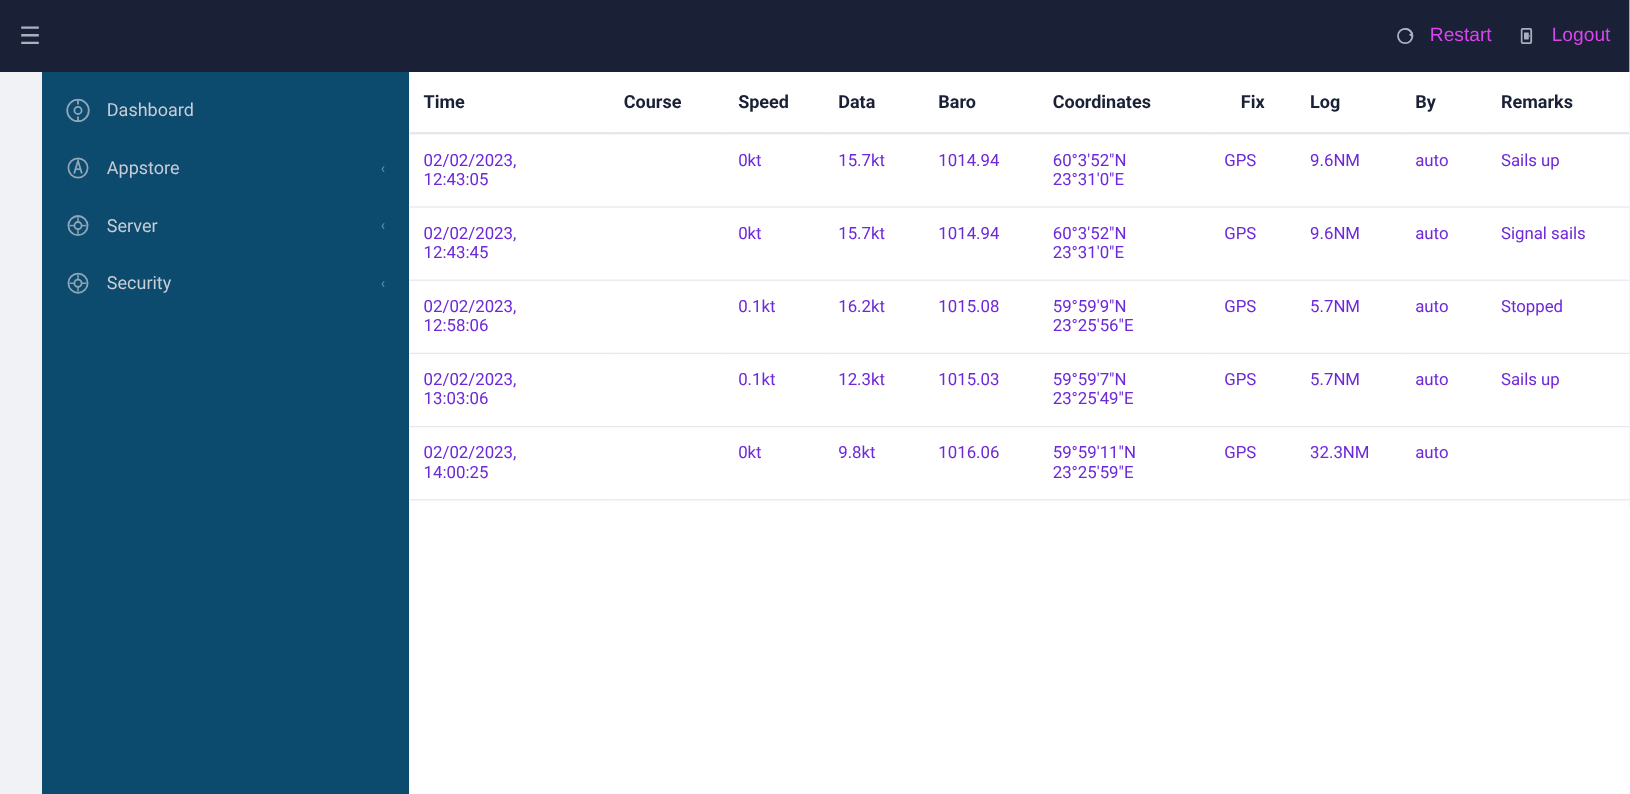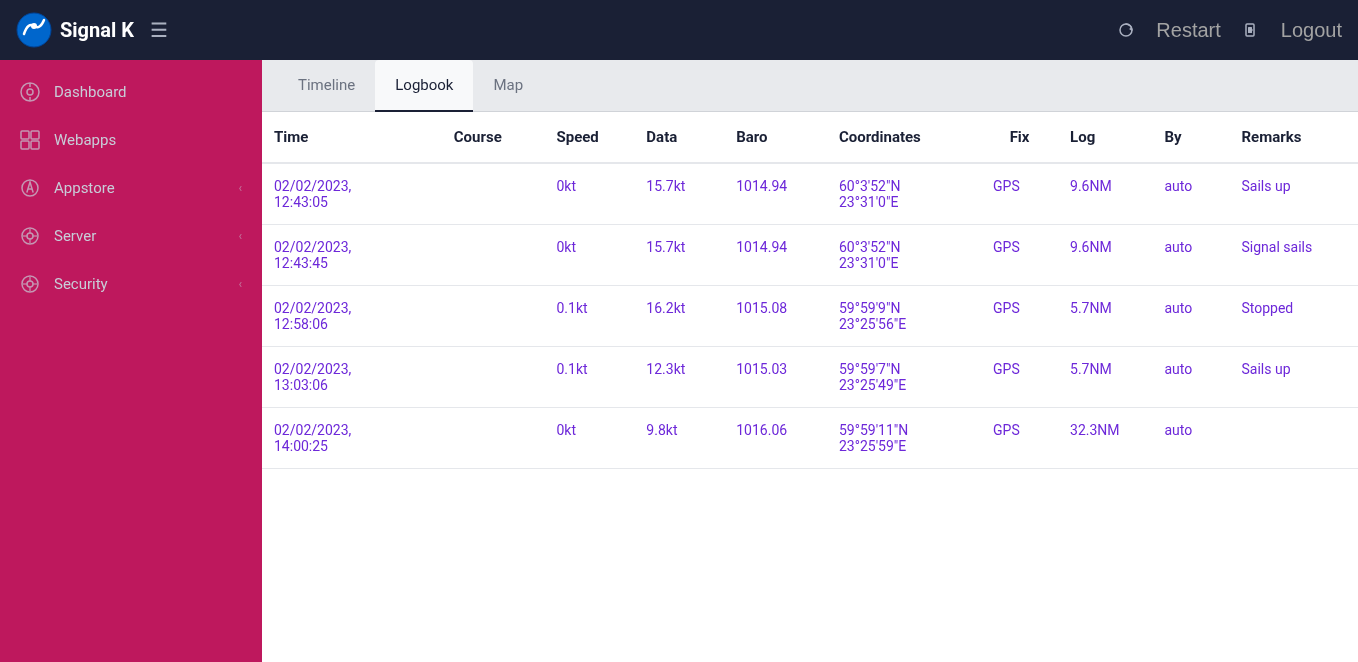--- a/index.html
+++ b/index.html
@@ -8,27 +8,27 @@
     
     .topbar {
       display: flex; align-items: center; justify-content: space-between;
       background: #1a2035; height: 60px; padding: 0 16px; flex-shrink: 0;
     }
     .topbar-left { display: flex; align-items: center; gap: 16px; }
     .logo { display: flex; align-items: center; gap: 8px; color: white; font-weight: bold; font-size: 20px; text-decoration: none; }
     .logo-icon { width: 36px; height: 36px; }
     .hamburger-btn { color: #aab0c0; background: none; border: none; cursor: pointer; font-size: 20px; display: flex; align-items: center; }
     .topbar-right { display: flex; align-items: center; gap: 24px; }
-    .topbar-btn { display: flex; align-items: center; gap: 22px; color: #a3a3a3; background: none; border: none; cursor: pointer; font-size: 20px; }
+    .topbar-btn { display: flex; align-items: center; gap: 12px; color: #d946ef; background: none; border: none; cursor: pointer; font-size: 16px; }
 
     
     .layout { display: flex; flex: 1; overflow: hidden; }
 
     
-    .sidebar { width: 262px; background: #be185d; flex-shrink: 0; display: flex; flex-direction: column; padding-top: 8px; }
+    .sidebar { width: 306px; background: #0c4a6e; flex-shrink: 0; display: flex; flex-direction: column; padding-top: 8px; margin-left: 35px; }
     .sidebar-item {
       display: flex; align-items: center; gap: 14px;
       padding: 14px 20px; color: #c8cdd8; cursor: pointer; font-size: 15px;
       position: relative;
     }
     .sidebar-icon { width: 20px; height: 20px; opacity: 0.7; flex-shrink: 0; }
     .sidebar-arrow { margin-left: auto; font-size: 12px; opacity: 0.5; }
 
     
     .main { flex: 1; display: flex; flex-direction: column; overflow: hidden; background: #f0f2f5; }
@@ -61,28 +61,20 @@
 
     
     .table-area::-webkit-scrollbar { width: 6px; }
     .table-area::-webkit-scrollbar-thumb { background: #c1c8d1; border-radius: 3px; }
   </style>
 </head>
 <body>
 
 <div class="topbar">
   <div class="topbar-left">
-    <a class="logo">
-      <svg class="logo-icon" viewBox="0 0 36 36">
-        <circle cx="18" cy="18" r="17" fill="#0066cc" stroke="#004499" stroke-width="1"></circle>
-        <path d="M8 22 Q12 10 18 14 Q24 18 28 8" stroke="white" stroke-width="2.5" fill="none" stroke-linecap="round"></path>
-        <circle cx="18" cy="14" r="3" fill="white"></circle>
-      </svg>
-      <span>Signal K</span>
-    </a>
     <button class="hamburger-btn">☰</button>
   </div>
   <div class="topbar-right">
     <button class="topbar-btn">
       <svg width="16" height="16" viewBox="0 0 16 16" fill="none">
         <circle cx="8" cy="8" r="6" stroke="#aab0c0" stroke-width="1.5" fill="none"></circle>
         <path d="M8 2 A6 6 0 0 1 14 8" stroke="#aab0c0" stroke-width="1.5" fill="none" stroke-linecap="round"></path>
         <polygon points="14,5 14,9 11,7" fill="#aab0c0"></polygon>
       </svg>
       <span>Restart</span>
@@ -105,29 +97,20 @@
     <div class="sidebar-item">
       <svg class="sidebar-icon" viewBox="0 0 20 20" fill="none">
         <circle cx="10" cy="10" r="9" stroke="#c8cdd8" stroke-width="1.5"></circle>
         <circle cx="10" cy="10" r="3" stroke="#c8cdd8" stroke-width="1.5"></circle>
         <line x1="10" y1="1" x2="10" y2="5" stroke="#c8cdd8" stroke-width="1.5"></line>
         <line x1="10" y1="15" x2="10" y2="19" stroke="#c8cdd8" stroke-width="1.5"></line>
       </svg>
       <span>Dashboard</span>
     </div>
 
-    <div class="sidebar-item">
-      <svg class="sidebar-icon" viewBox="0 0 20 20" fill="none">
-        <rect x="1" y="1" width="8" height="8" rx="1" stroke="#c8cdd8" stroke-width="1.5"></rect>
-        <rect x="11" y="1" width="8" height="8" rx="1" stroke="#c8cdd8" stroke-width="1.5"></rect>
-        <rect x="1" y="11" width="8" height="8" rx="1" stroke="#c8cdd8" stroke-width="1.5"></rect>
-        <rect x="11" y="11" width="8" height="8" rx="1" stroke="#c8cdd8" stroke-width="1.5"></rect>
-      </svg>
-      <span>Webapps</span>
-    </div>
 
 
     <div class="sidebar-item">
       <svg class="sidebar-icon" viewBox="0 0 20 20" fill="none">
         <circle cx="10" cy="10" r="8" stroke="#c8cdd8" stroke-width="1.5"></circle>
         <path d="M7 14 L10 4 L13 14" stroke="#c8cdd8" stroke-width="1.5" stroke-linecap="round"></path>
         <line x1="8" y1="11" x2="12" y2="11" stroke="#c8cdd8" stroke-width="1.5"></line>
       </svg>
       <span>Appstore</span>
       <span class="sidebar-arrow">‹</span>
@@ -156,31 +139,20 @@
         <line x1="13" y1="10" x2="17" y2="10" stroke="#c8cdd8" stroke-width="1.2"></line>
       </svg>
       <span>Security</span>
       <span class="sidebar-arrow">‹</span>
     </div>
 
   </nav>
 
   <div class="main">
 
-    <div class="tabs">
-      <div class="tab">
-        <span>Timeline</span>
-      </div>
-      <div class="tab active">
-        <span>Logbook</span>
-      </div>
-      <div class="tab">
-        <span>Map</span>
-      </div>
-    </div>
 
     <div class="table-area">
       <table>
         <thead>
           <tr>
             <th class="col-time">Time</th>
             <th class="col-course">Course</th>
             <th class="col-speed">Speed</th>
             <th class="col-wind">Data</th>
             <th class="col-baro">Baro</th>

